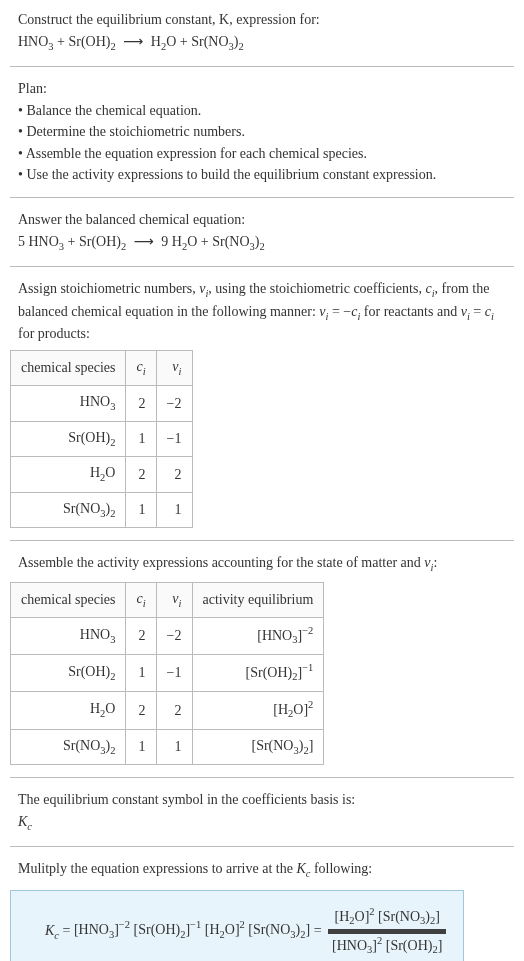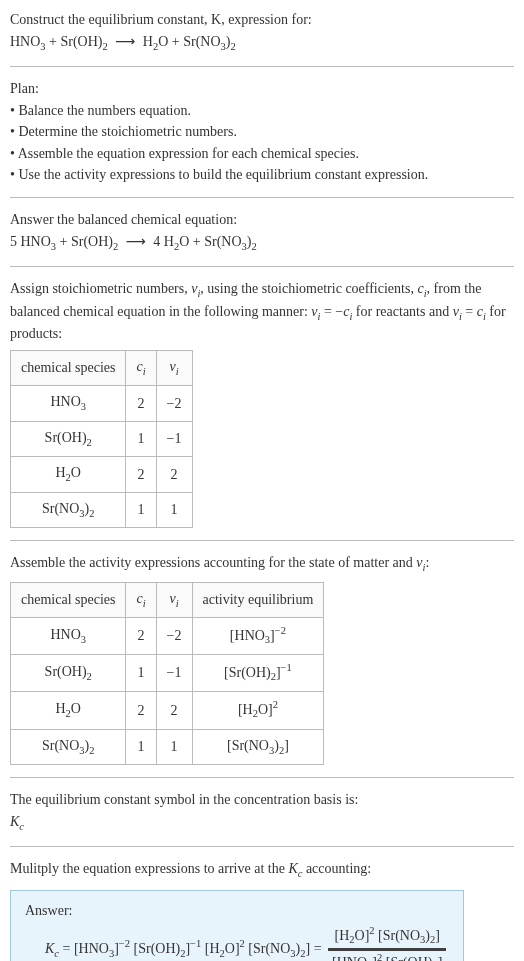--- a/index.html
+++ b/index.html
@@ -5,54 +5,54 @@
 * { box-sizing: border-box; margin: 0; padding: 0; }
 body {
   font-family: Georgia, 'Times New Roman', serif;
   font-size: 14px;
   color: #333;
   background: #fff;
   width: 524px;
   padding: 8px 10px;
   line-height: 1.4;
 }
-p { margin: 2px 0; }
+p { margin: 2px 8px; }
 hr.sep {
   border: none;
   border-top: 1px solid #bbb;
   margin: 12px 0;
 }
 .sub { font-size: 0.75em; vertical-align: sub; }
 .sup { font-size: 0.75em; vertical-align: super; }
 .ital { font-style: italic; }
 table {
   border-collapse: collapse;
   margin: 6px 0;
 }
 table td, table th {
   border: 1px solid #bbb;
   padding: 6px 10px;
-  text-align: center;
+  text-align: right;
   font-weight: normal;
 }
 table th { background: #fafafa; }
 .answer-box {
   border: 1px solid #9fc7de;
   background: #e8f4fb;
   padding: 10px 14px;
   margin-top: 6px;
   display: inline-block;
 }
 .frac {
   display: inline-block;
   vertical-align: middle;
   text-align: center;
   margin: 0 3px;
 }
-.frac .num { display: block; border-bottom: 3px solid #404040; padding: 0 4px; }
+.frac .num { display: block; border-bottom: 5px solid #404040; padding: 0 4px; }
 .frac .den { display: block; padding: 0 4px; }
 .arrow { margin: 0 4px; }
 .indent { margin-left: 20px; margin-top: 4px; }
 </style>
 </head>
 <body>
 
 
 
 
@@ -62,33 +62,33 @@
 <p>
   <span><span>HNO</span><span class="sub">3</span></span><span> + </span><span><span>Sr(OH)</span><span class="sub">2</span></span>
   <span class="arrow">⟶</span>
   <span><span>H</span><span class="sub">2</span><span>O</span></span><span> + </span><span><span>Sr(NO</span><span class="sub">3</span><span>)</span><span class="sub">2</span></span>
 </p>
 
 <hr class="sep">
 
 
 <p>Plan:</p>
-<p>• Balance the numbers equation.</p>
+<p>• Balance the chemical equation.</p>
 <p>• Determine the stoichiometric numbers.</p>
 <p>• Assemble the equation expression for each chemical species.</p>
 <p>• Use the activity expressions to build the equilibrium constant expression.</p>
 
 <hr class="sep">
 
 
 <p>Answer the balanced chemical equation:</p>
 <p>
   <span><span>5 HNO</span><span class="sub">3</span></span><span> + </span><span><span>Sr(OH)</span><span class="sub">2</span></span>
   <span class="arrow">⟶</span>
-  <span><span>4 H</span><span class="sub">2</span><span>O</span></span><span> + </span><span><span>Sr(NO</span><span class="sub">3</span><span>)</span><span class="sub">2</span></span>
+  <span><span>9 H</span><span class="sub">2</span><span>O</span></span><span> + </span><span><span>Sr(NO</span><span class="sub">3</span><span>)</span><span class="sub">2</span></span>
 </p>
 
 <hr class="sep">
 
 
 <p>
   <span>Assign stoichiometric numbers, </span><span class="ital">ν</span><span class="sub ital">i</span><span>, using the stoichiometric coefficients, </span><span class="ital">c</span><span class="sub ital">i</span><span>, from the balanced chemical equation in the following manner: </span><span class="ital">ν</span><span class="sub ital">i</span><span> = −</span><span class="ital">c</span><span class="sub ital">i</span><span> for reactants and </span><span class="ital">ν</span><span class="sub ital">i</span><span> = </span><span class="ital">c</span><span class="sub ital">i</span><span> for products:</span>
 </p>
 
 <table>
@@ -159,34 +159,33 @@
     <td>1</td>
     <td>1</td>
     <td><span>[Sr(NO</span><span class="sub">3</span><span>)</span><span class="sub">2</span><span>]</span></td>
   </tr>
 </tbody>
   </table>
 
 <hr class="sep">
 
 
-<p>The equilibrium constant symbol in the concentration basis is:</p>
+<p>The equilibrium constant symbol in the coefficients basis is:</p>
 <p>
   <span class="ital">K</span><span class="sub ital">c</span>
 </p>
 
 <hr class="sep">
 
 
 <p>
-  <span>Mulitply the equation expressions to arrive at the </span><span class="ital">K</span><span class="sub ital">c</span><span> accounting:</span>
+  <span>Mulitply the equation expressions to arrive at the </span><span class="ital">K</span><span class="sub ital">c</span><span> following:</span>
 </p>
 
 <div class="answer-box">
-  <div>Answer:</div>
   <div class="indent">
     <span class="ital">K</span><span class="sub ital">c</span><span> = </span><span><span>[HNO</span><span class="sub">3</span><span>]</span><span class="sup">−2</span></span><span> </span><span><span>[Sr(OH)</span><span class="sub">2</span><span>]</span><span class="sup">−1</span></span><span> </span><span><span>[H</span><span class="sub">2</span><span>O]</span><span class="sup">2</span></span><span> </span><span><span>[Sr(NO</span><span class="sub">3</span><span>)</span><span class="sub">2</span><span>]</span></span><span> = </span><span class="frac">
       <span class="num"><span>[H</span><span class="sub">2</span><span>O]</span><span class="sup">2</span><span> </span><span>[Sr(NO</span><span class="sub">3</span><span>)</span><span class="sub">2</span><span>]</span></span>
       <span class="den"><span>[HNO</span><span class="sub">3</span><span>]</span><span class="sup">2</span><span> </span><span>[Sr(OH)</span><span class="sub">2</span><span>]</span></span>
     </span>
   </div>
 </div>
 
 
 

